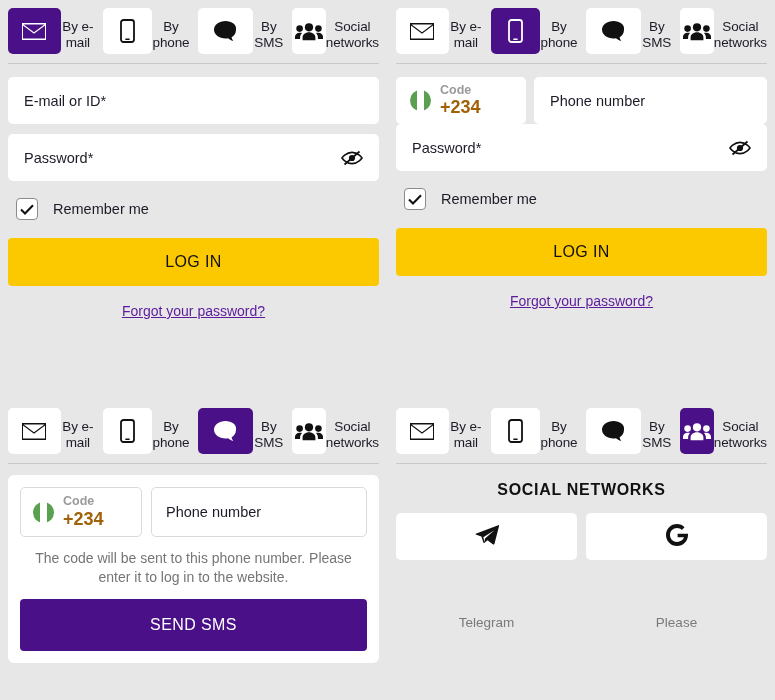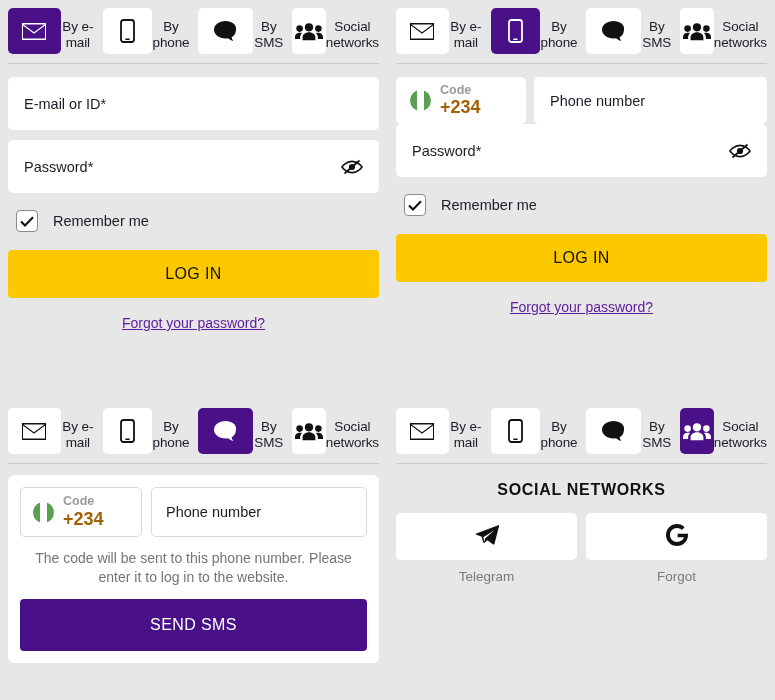--- a/index.html
+++ b/index.html
@@ -46,21 +46,21 @@
 
   .divider {
     height: 1px; background: #c9c9c9;
     margin: 9px 8px 0 8px;
   }
 
   
   .field {
     background: #ffffff;
     border-radius: 5px;
-    height: 53px;
+    height: 47px;
     display: flex; align-items: center;
     padding: 0 16px;
     position: relative;
   }
   .field + .field { margin-top: 10px; }
   .field-text { font-size: 14.5px; color: #1c1c28; }
   .eye {
     position: absolute; right: 16px; top: 50%;
     transform: translateY(-50%);
     cursor: pointer; line-height: 0;
@@ -155,21 +155,21 @@
   }
 
   
   .social-title {
     margin-top: 17px;
     text-align: center;
     font-size: 16px; font-weight: bold;
     letter-spacing: 0.7px; color: #111111;
   }
   .social-grid { display: flex; gap: 9px; margin-top: 14px; }
-  .social-item { flex: 1 1 0; display: flex; flex-direction: column; align-items: center; }
+  .social-item { flex: 1 1 0; display: flex; flex-direction: column; align-items: center; gap: 46px; }
   .social-box {
     width: 100%; height: 47px;
     background: #ffffff; border-radius: 5px;
     display: flex; align-items: center; justify-content: center;
     cursor: pointer;
   }
   .social-label { margin-top: 9px; font-size: 13.5px; color: #7a7a7a; }
 </style>
 </head>
 <body>
@@ -454,19 +454,19 @@
           <div class="social-label">Telegram</div>
         </div>
         <div class="social-item">
           <div class="social-box">
             <span>
               <svg width="22" height="22" viewBox="0 0 22 22">
                   <path fill="#111" d="M11 0C4.9 0 0 4.9 0 11s4.9 11 11 11 11-4.9 11-11v-1.3h-10.4v3.6h6.4C17.2 16 14.4 18 11 18c-3.9 0-7-3.1-7-7s3.1-7 7-7c1.9 0 3.6.7 4.8 1.9l2.7-2.7C16.6 1.2 13.9 0 11 0z"></path>
                 </svg>
             </span>
           </div>
-          <div class="social-label">Forgot</div>
+          <div class="social-label">Please</div>
         </div>
       </div>
     </div>
   </div>
 
 </div>
 
 </body></html>

